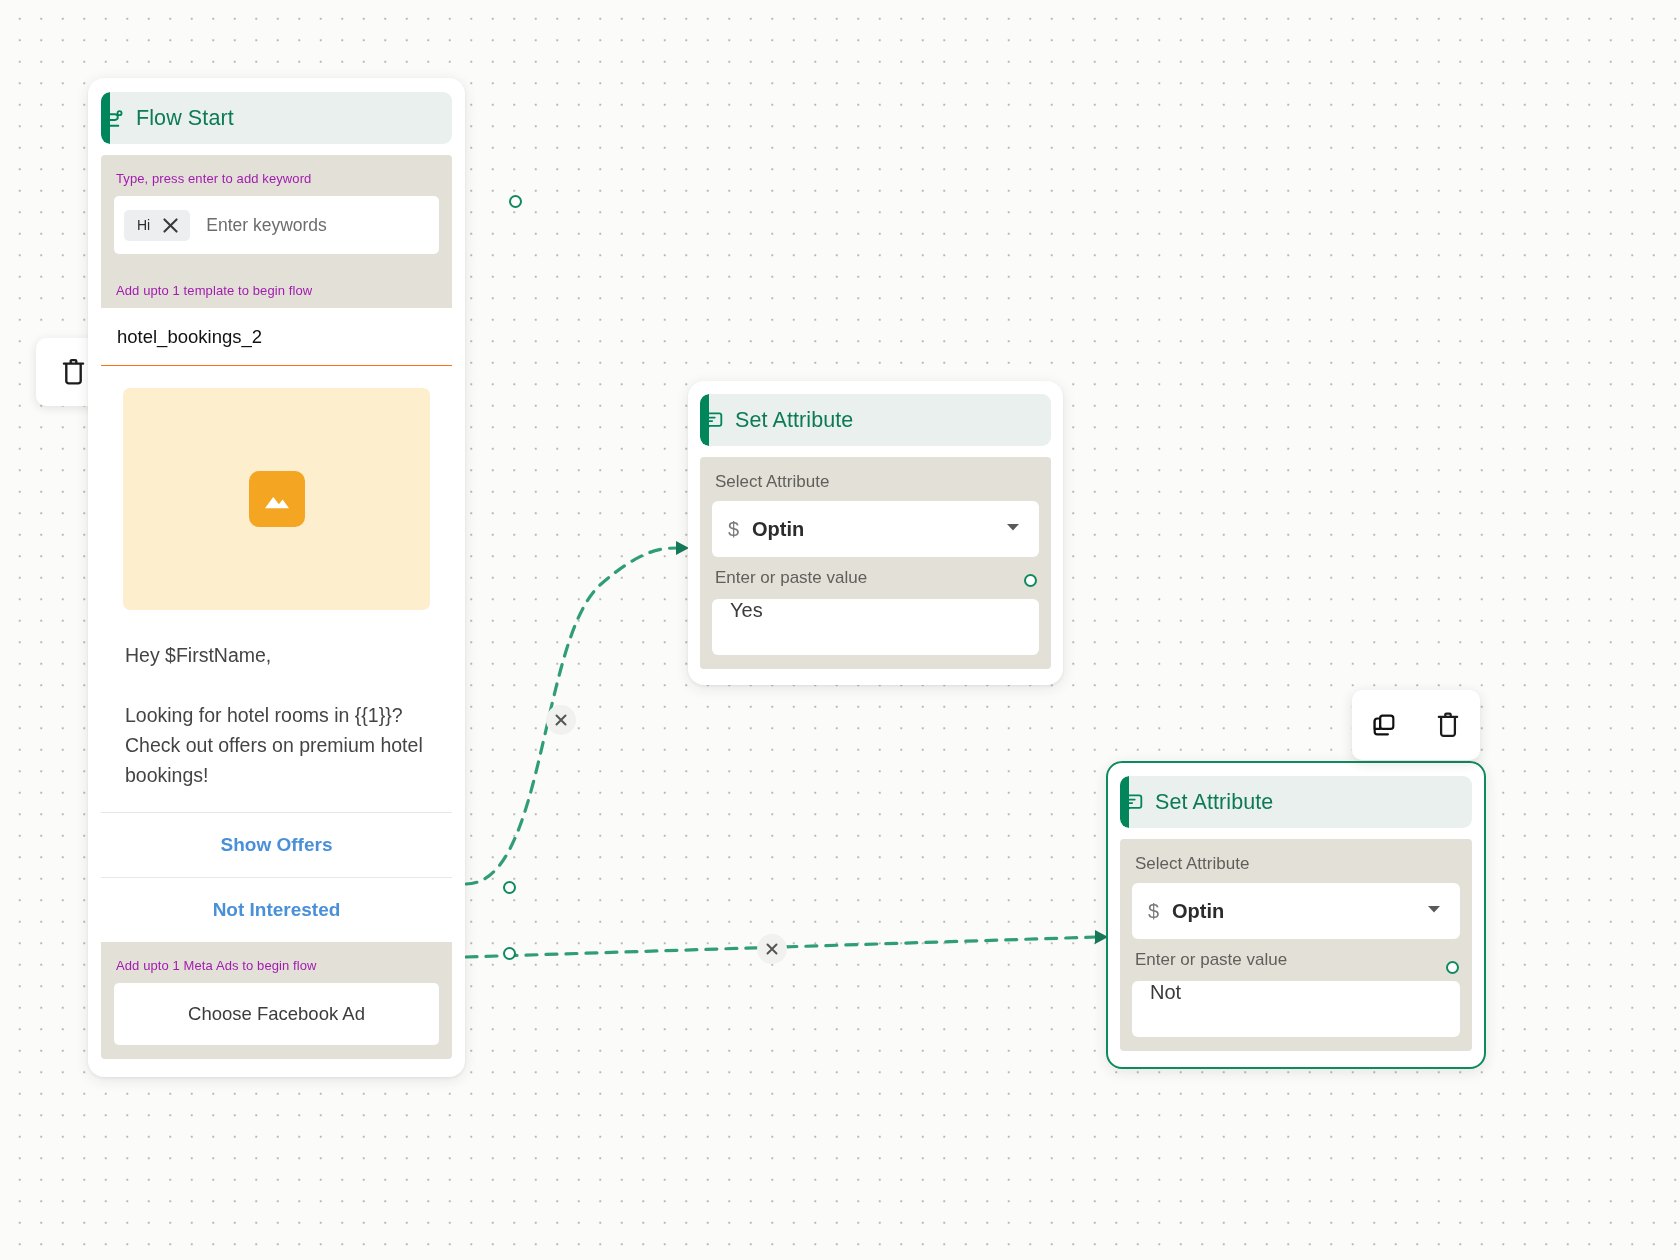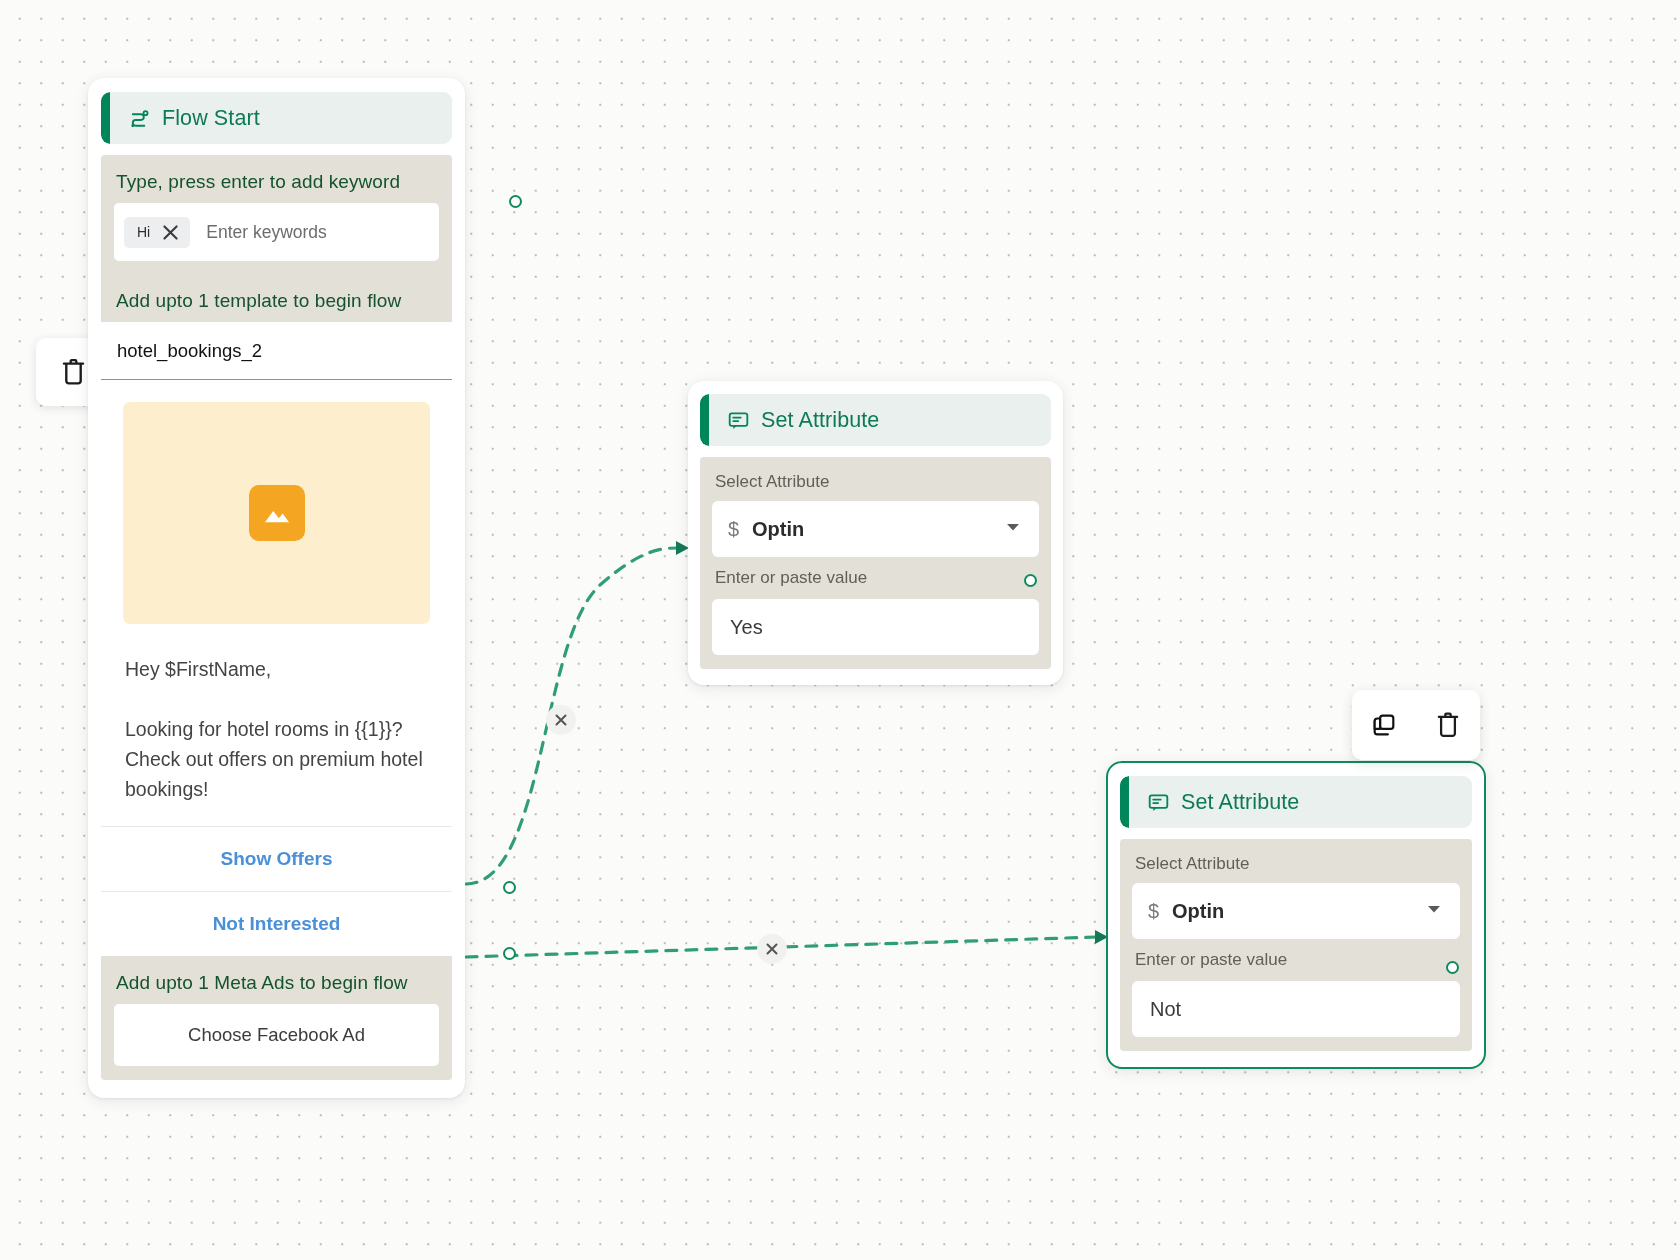--- a/index.html
+++ b/index.html
@@ -66,21 +66,20 @@
     box-shadow: 0 3px 14px rgba(40,40,40,.10), 0 1px 3px rgba(40,40,40,.07);
   }
 
   .node-header {
     position: relative;
     height: 52px;
     border-radius: 9px;
     background: #e9f0ed;
     display: flex;
     align-items: center;
-    padding-left: 26px;
     overflow: hidden;
   }
   .node-header::before {
     content: "";
     position: absolute;
     left: 0; top: 0; bottom: 0;
     width: 9px;
     background: #00865a;
     border-radius: 9px 0 0 9px;
   }
@@ -110,22 +109,22 @@
     cursor: crosshair;
   }
 
   
   .fs-section {
     background: #e3e0d8;
     padding: 12px 13px 13px 13px;
   }
   .fs-section.first { margin-top: 11px; border-radius: 4px 4px 0 0; }
   .fs-label {
-    font-size: 19px;
-    color: #14532d;
+    font-size: 13px;
+    color: #a21caf;
     padding: 4px 2px 10px 2px;
     letter-spacing: .1px;
   }
   .kw-input {
     background: #ffffff;
     border-radius: 5px;
     height: 58px;
     display: flex;
     align-items: center;
     padding: 0 10px;
@@ -270,21 +269,21 @@
     font-size: 20px;
     font-weight: bold;
     color: #2c2c2c;
     flex: 1;
   }
   .sa-input {
     background: #ffffff;
     border-radius: 6px;
     height: 56px;
     display: flex;
-    align-items: center;
+    align-items: flex-start;
     padding: 0 18px;
     font-size: 20px;
     color: #3a3a3a;
     margin-top: 2px;
     cursor: text;
   }
 
   
   #node-toolbar {
     position: absolute;

